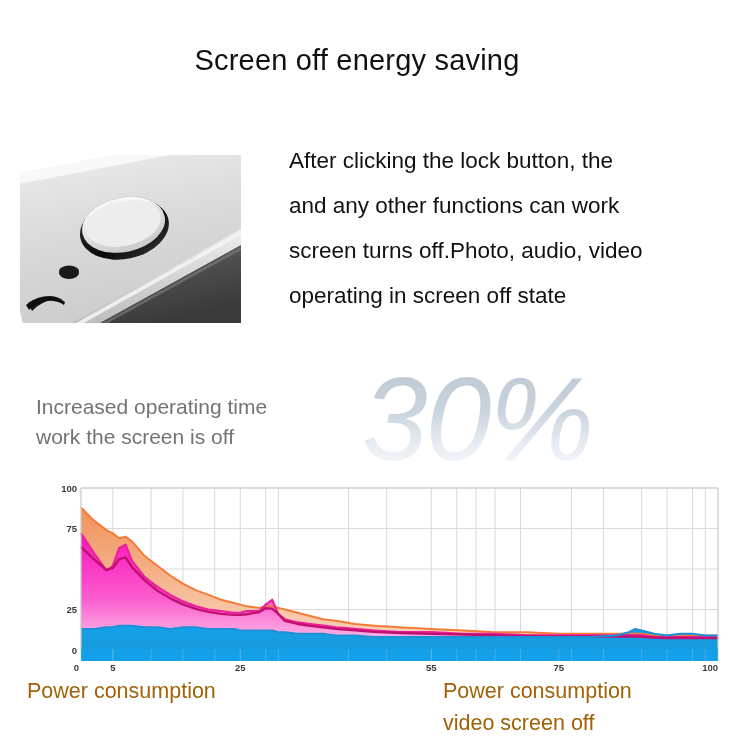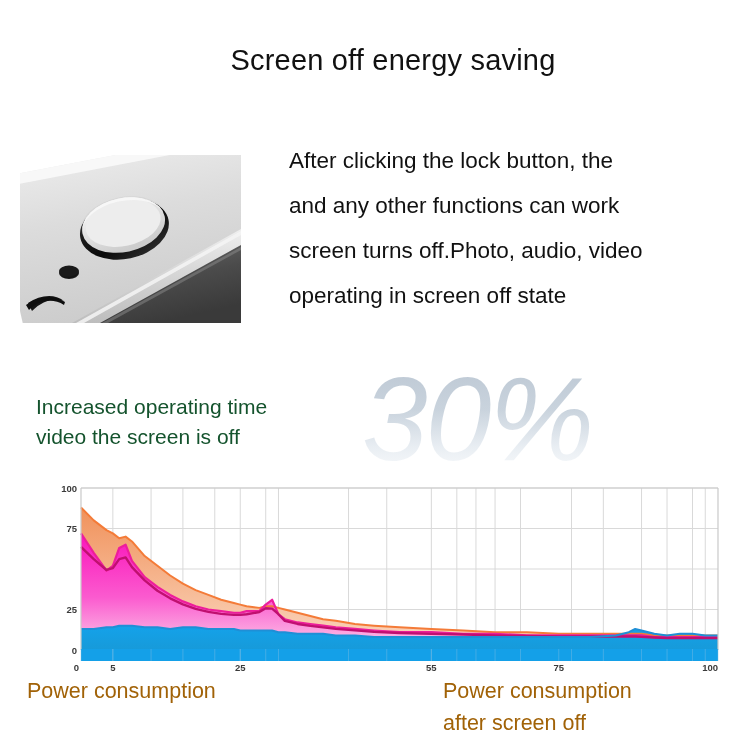--- a/index.html
+++ b/index.html
@@ -22,21 +22,20 @@
     position: absolute;
     left: 0;
     top: 44px;
     width: 714px;
     text-align: center;
     font-size: 29px;
     font-weight: 400;
     letter-spacing: 0.2px;
     color: #111111;
     white-space: nowrap;
-    padding-left: 36px;
   }
 
   
   #product-photo {
     position: absolute;
     left: 20px;
     top: 155px;
     width: 221px;
     height: 168px;
     overflow: hidden;
@@ -57,21 +56,21 @@
   }
   #description .line { display: block; white-space: nowrap; }
 
   
   #chart-heading {
     position: absolute;
     left: 36px;
     top: 392px;
     font-size: 21px;
     line-height: 30px;
-    color: #14532d;
+    color: #737373;
   }
   #chart-heading .line { display: block; white-space: nowrap; }
 
   
   #watermark {
     position: absolute;
     left: 362px;
     top: 360px;
     font-size: 118px;
     font-weight: 400;
@@ -184,21 +183,21 @@
 
 <div id="description">
   <span class="line">After clicking the lock button, the</span>
   <span class="line">and any other functions can work</span>
   <span class="line">screen turns off.Photo, audio, video</span>
   <span class="line">operating in screen off state</span>
 </div>
 
 <div id="chart-heading">
   <span class="line">Increased operating time</span>
-  <span class="line">video the screen is off</span>
+  <span class="line">work the screen is off</span>
 </div>
 
 <div id="watermark">30%</div>
 
 <div id="chart">
   <svg id="chart-svg" width="665" height="190" viewBox="0 0 665 190">
     <defs>
       <linearGradient id="gradOrange" x1="0" y1="0" x2="0" y2="1">
         <stop offset="0%" stop-color="#f0915a"></stop>
         <stop offset="100%" stop-color="#fbd9c2"></stop>
@@ -297,14 +296,14 @@
         <text x="663" y="189" text-anchor="end" font-size="9.5" fill="#3a3a3a" font-family="&quot;Liberation Sans&quot;, sans-serif" font-weight="bold">100</text>
       </g>
   </svg>
 </div>
 
 <div class="bottom-caption" id="caption-before">
   <span class="line">Power consumption</span>
 </div>
 <div class="bottom-caption" id="caption-after">
   <span class="line">Power consumption</span>
-  <span class="line">after screen off</span>
+  <span class="line">video screen off</span>
 </div>
 
 </body></html>

